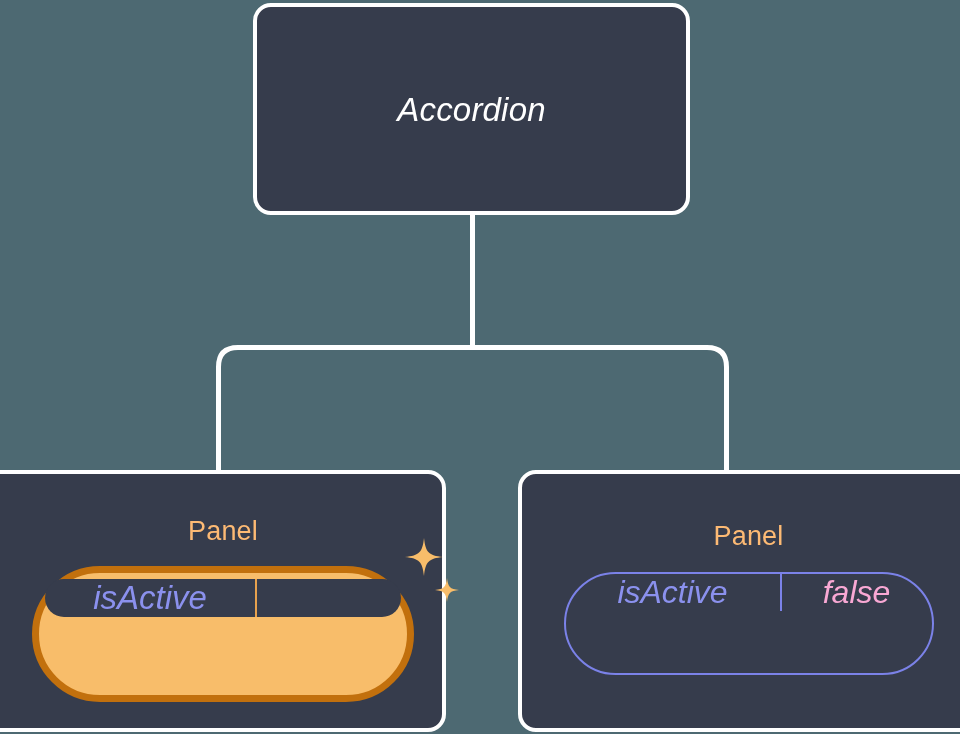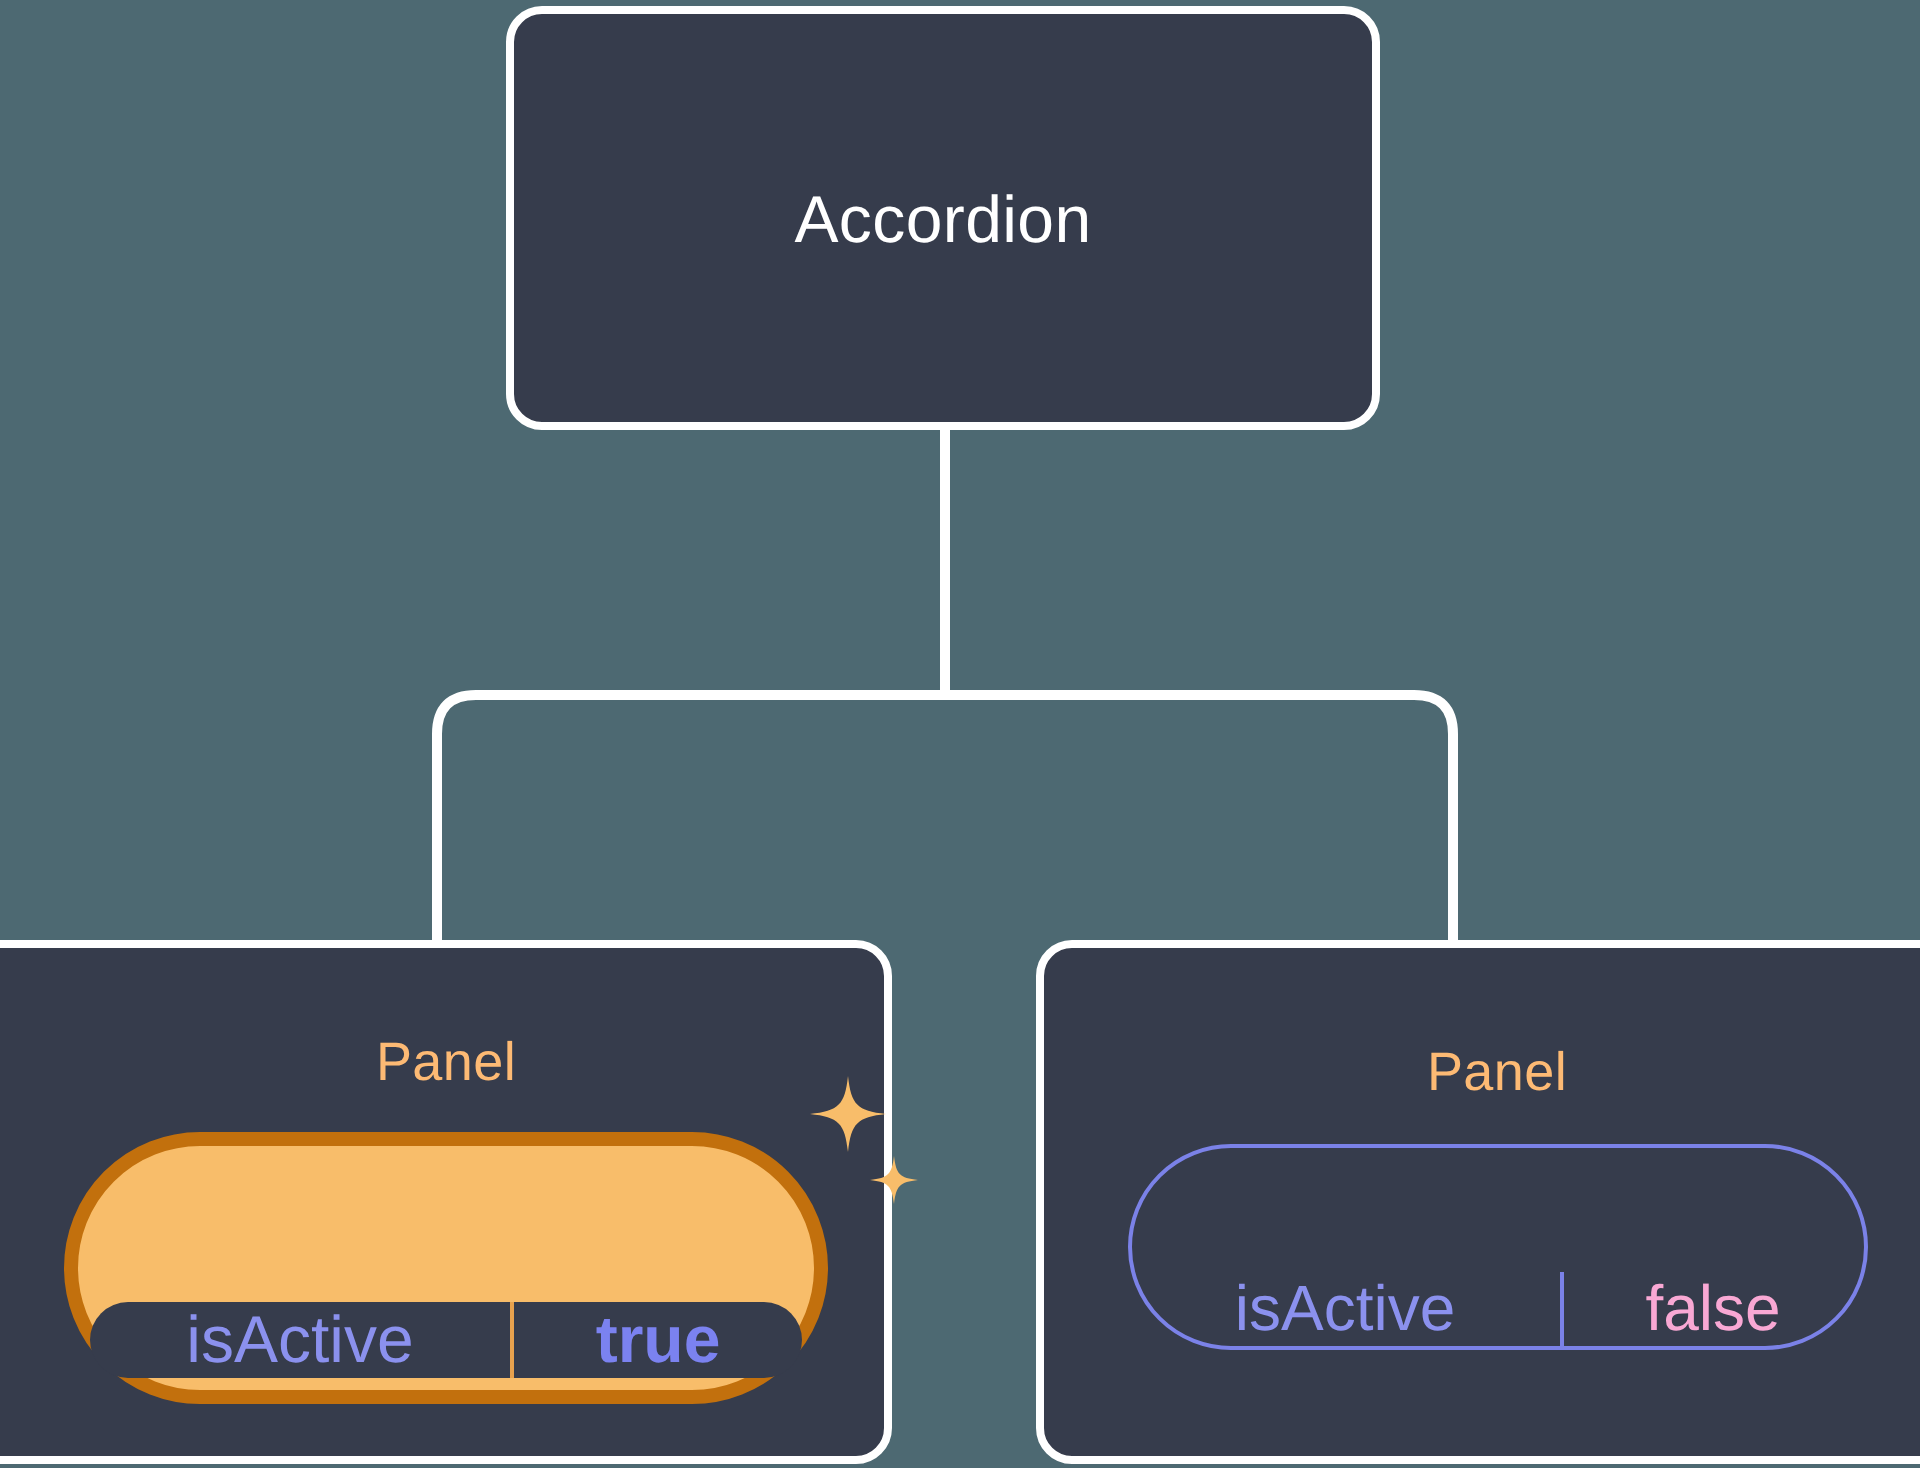--- a/index.html
+++ b/index.html
@@ -51,20 +51,21 @@
     top: 3px;
     width: 437px;
     height: 212px;
     justify-content: center;
   }
   .node-root .node-title {
     font-size: 33px;
     line-height: 1;
     color: #ffffff;
     letter-spacing: 0.2px;
+    font-style: italic;
   }
 
   
   .node-panel {
     top: 470px;
     height: 262px;
     padding-top: 44px;
   }
   .node-panel-left {
     left: -18px;
@@ -88,23 +89,24 @@
     position: relative;
     margin-top: 20px;
     display: flex;
   }
   .node-panel-left .pill-wrap { margin-left: 18px; margin-top: 21px; }
   .node-panel-right .pill-wrap { margin-top: 22px; margin-left: -1px; }
 
   .pill {
     box-sizing: border-box;
     display: flex;
-    align-items: flex-end;
+    align-items: flex-start;
     border-radius: 999px;
     background: #363c4c;
+    font-style: italic;
   }
   .pill-cell {
     display: flex;
     align-items: center;
     justify-content: center;
     box-sizing: border-box;
     white-space: nowrap;
   }
 
   
@@ -182,21 +184,20 @@
     <div class="node-title">Accordion</div>
   </div>
 
   <div class="node node-panel node-panel-left">
     <div class="node-title">Panel</div>
 
     <div class="pill-wrap">
       <div class="pill pill-hl">
         <div class="pill-hl-inner">
           <div class="pill-cell pill-key">isActive</div>
-          <div class="pill-cell pill-val">true</div>
         </div>
       </div>
 
       <svg class="sparkles" viewBox="0 0 64 78" xmlns="http://www.w3.org/2000/svg">
         <path d="M26 4 C27.6 18.4 30.6 21.4 45 23 C30.6 24.6 27.6 27.6 26 42 C24.4 27.6 21.4 24.6 7 23 C21.4 21.4 24.4 18.4 26 4 Z" fill="#f8bd6a"></path>
         <path d="M49 44 C50.1 53.2 51.8 54.9 61 56 C51.8 57.1 50.1 58.8 49 68 C47.9 58.8 46.2 57.1 37 56 C46.2 54.9 47.9 53.2 49 44 Z" fill="#f8bd6a"></path>
       </svg>
     </div>
   </div>
 

